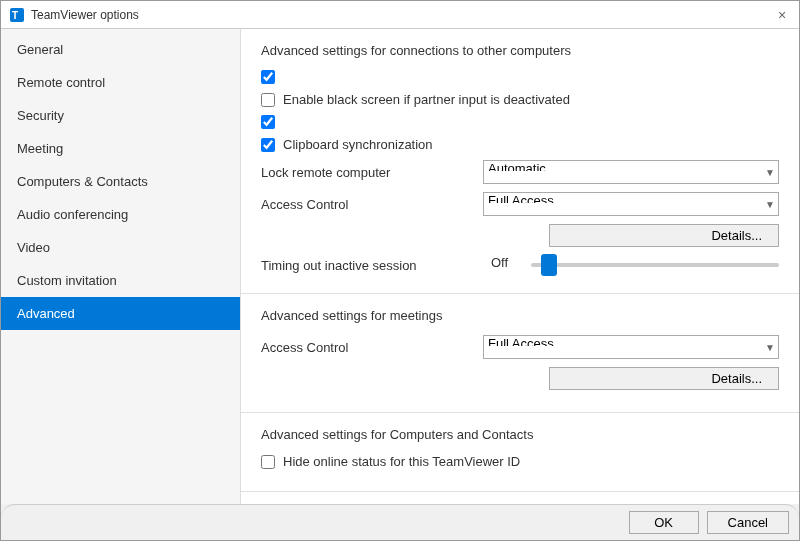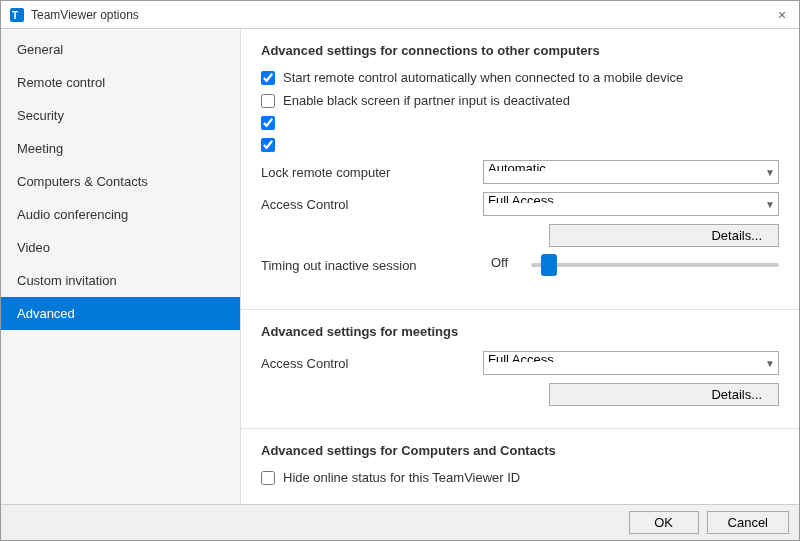--- a/index.html
+++ b/index.html
@@ -84,21 +84,21 @@
       flex: 1;
       overflow-y: auto;
       padding: 0;
       background: #fff;
     }
     .section {
       padding: 14px 20px;
       border-bottom: 1px solid #e0e0e0;
     }
     .section-title {
-      font-weight: bold;
+      font-weight: normal;
       font-size: 13px;
       color: #333;
       margin-bottom: 12px;
     }
     .checkbox-row {
       display: flex;
       align-items: center;
       gap: 8px;
       margin-bottom: 8px;
     }
@@ -157,21 +157,21 @@
       padding: 3px 16px;
       border: 1px solid #aaa;
       background: #f0f0f0;
       font-size: 13px;
       cursor: pointer;
       text-align: right;
     }
     .timing-row {
       display: flex;
       align-items: center;
-      margin-bottom: 20px;
+      margin-bottom: 4px;
       gap: 10px;
     }
     .timing-label {
       width: 220px;
       font-size: 13px;
       color: #333;
       flex-shrink: 0;
     }
     .timing-control {
       flex: 1;
@@ -211,20 +211,21 @@
     }
     .bottom-bar {
       background: #f0f0f0;
       border-top: 1px solid #ccc;
       display: flex;
       justify-content: flex-end;
       padding: 6px 10px;
       gap: 8px;
       height: 36px;
       flex-shrink: 0;
+      border-radius: 14px;
     }
     .bottom-btn {
       padding: 3px 20px;
       border: 1px solid #aaa;
       background: #f0f0f0;
       font-size: 13px;
       cursor: pointer;
       min-width: 70px;
     }
   </style>
@@ -258,31 +259,31 @@
       <div class="sidebar-item active">Advanced</div>
     </div>
 
     <div class="main-area">
 
       <div class="section">
         <div class="section-title">Advanced settings for connections to other computers</div>
 
         <div class="checkbox-row">
           <input type="checkbox" checked="" style="">
-          <span class="checkbox-label">Start remote control automatically when connected to a mobile device</span>
         </div>
         <div class="checkbox-row">
           <input type="checkbox" style="">
           <span class="checkbox-label">Enable black screen if partner input is deactivated</span>
         </div>
         <div class="checkbox-row">
           <input type="checkbox" checked="" style="">
         </div>
         <div class="checkbox-row">
           <input type="checkbox" checked="" style="">
+          <span class="checkbox-label">Clipboard synchronization</span>
         </div>
 
         <div class="field-row">
           <span class="field-label">Lock remote computer</span>
           <div class="select-wrapper">
             <select>
               <option>Automatic</option>
               <option>Never</option>
               <option>On session end</option>
             </select>

